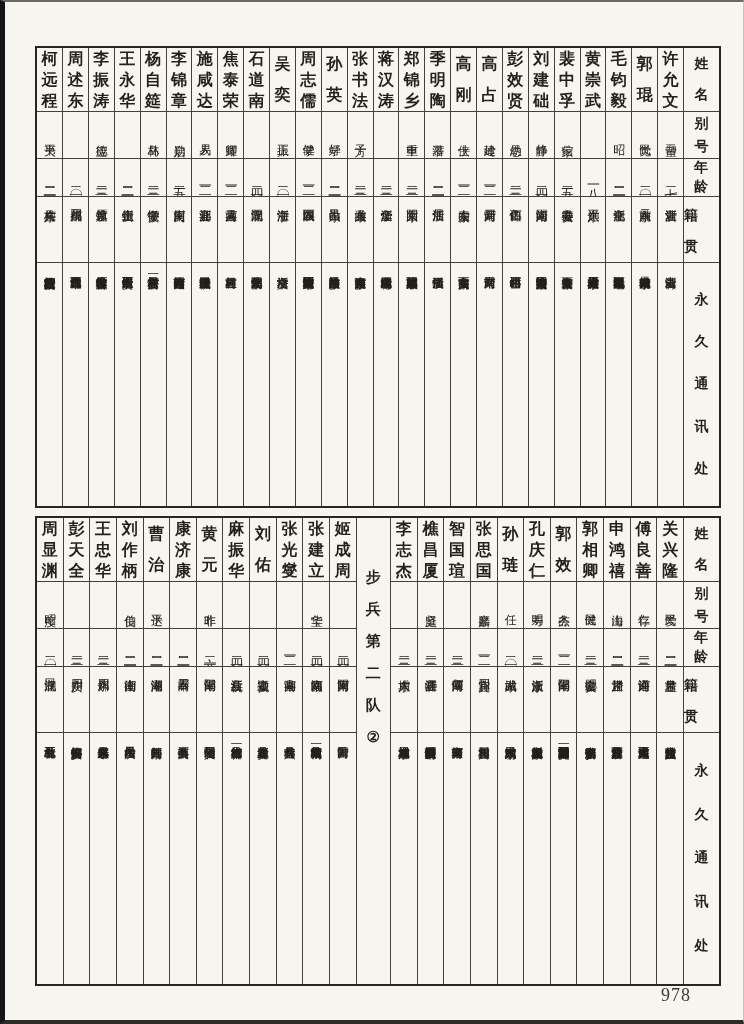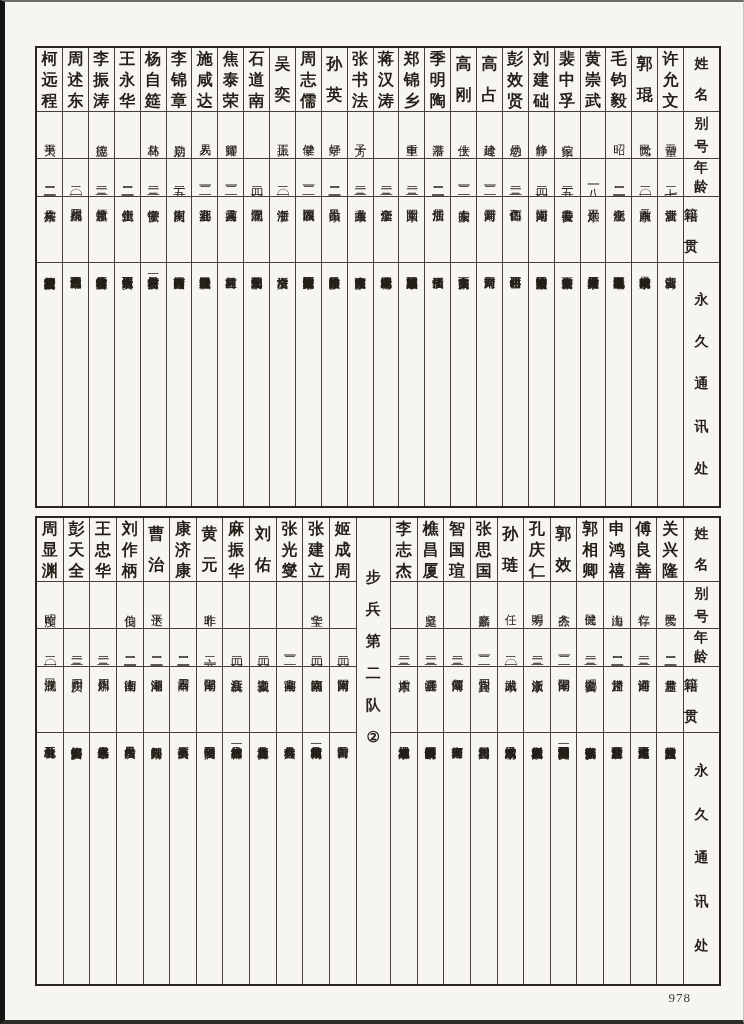--- a/index.html
+++ b/index.html
@@ -23,21 +23,21 @@
   .c-name{height:64px;font-size:16px;font-weight:700;}
   .c-alias{height:47px;font-size:12px;}
   .c-age{height:38px;font-size:13px;letter-spacing:1px;}
   .c-native{height:66px;font-size:12px;align-items:flex-start;padding-top:3px;}
   .c-addr{flex:1;border-bottom:none;font-size:11.5px;align-items:flex-start;padding-top:5px;}
   .hdr .cell{font-weight:700;}
   .hdr .c-name,.hdr .c-alias,.hdr .c-age,.hdr .c-native{font-size:14px;}
   .hdr .c-addr{font-size:14px;align-items:center;padding:16px 0;}
   .section-cell{flex:1;border-bottom:none;display:flex;flex-direction:column;align-items:center;
     justify-content:flex-start;padding-top:52px;gap:17px;font-size:15px;font-weight:600;}
-  .page-number{position:absolute;right:52px;bottom:14px;font-size:13px;letter-spacing:1px;color:#3a3a3a;}
+  .page-number{position:absolute;right:52px;bottom:14px;font-size:18px;letter-spacing:1px;color:#3a3a3a;}
 </style>
 </head>
 <body>
 
 <div class="page">
   <div class="rtable" id="table-top">
       <div class="col hdr header-col">
         <div class="cell chars c-name">
           <span>姓</span>
           <span>名</span>

